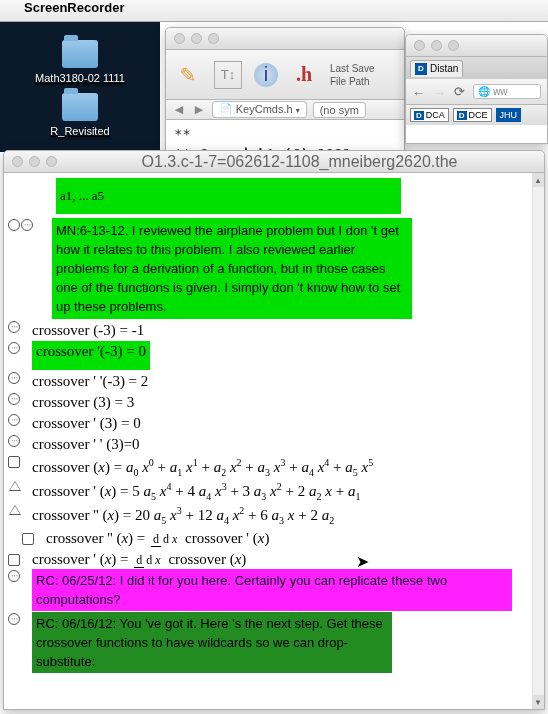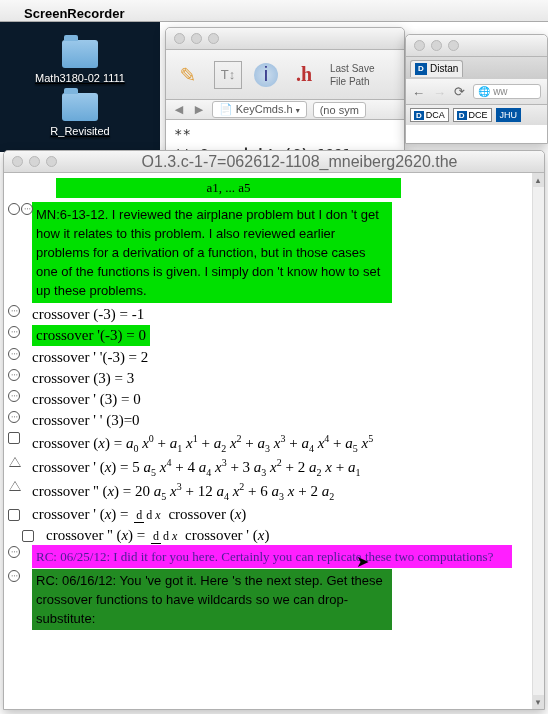--- a/index.html
+++ b/index.html
@@ -1,18 +1,18 @@
 <!DOCTYPE html>
 <html><head>
 <meta charset="utf-8">
 <style>
   * { margin: 0; padding: 0; box-sizing: border-box; }
   body { font-family: "Lucida Grande", "Helvetica Neue", sans-serif; font-size: 12px; background: #fff; width: 548px; height: 714px; overflow: hidden; position: relative; }
   
-  .menubar { height: 22px; background: linear-gradient(#f8f8f8,#e8e8e8); border-bottom: 1px solid #aaa; display: flex; align-items: flex-end; padding: 0 10px; gap: 14px; }
+  .menubar { height: 22px; background: linear-gradient(#f8f8f8,#e8e8e8); border-bottom: 1px solid #aaa; display: flex; align-items: flex-start; padding: 0 10px; gap: 14px; }
   .menubar .apple { font-size: 14px; }
   .menubar .app { font-weight: bold; font-size: 13px; }
   
   .desktop { position: absolute; top: 22px; left: 0; width: 160px; height: 130px; background: #0a1a2a; padding-top: 18px; text-decoration: underline; }
   .desktop-icon { width: 100px; margin: 0 auto 8px; text-align: center; }
   .folder { width: 36px; height: 28px; background: linear-gradient(#9bc8ea,#6aa9d8); border-radius: 3px; margin: 0 auto 4px; position: relative; }
   .folder::before { content:""; position:absolute; top:-5px; left:2px; width:14px; height:6px; background:#7db4dd; border-radius:2px 2px 0 0; }
   .desktop-icon .label { color:#fff; font-size:11px; text-shadow:0 1px 2px #000; line-height:13px; }
   
   .win { position: absolute; background:#fff; border:1px solid #b0b0b0; border-radius:5px 5px 0 0; box-shadow:0 4px 12px rgba(0,0,0,.25); }
@@ -53,23 +53,23 @@
   
   .row { display:flex; align-items:flex-start; margin:1px 0; position:relative; min-height:20px; }
   .gutter { position:absolute; left:-24px; top:1px; display:flex; gap:1px; }
   .bullet { width:12px; height:12px; border:1.5px solid #555; border-radius:50%; display:flex; align-items:center; justify-content:center; font-size:8px; }
   .bullet.speech::after{content:"⋯";font-size:7px;letter-spacing:-1px}
   .bullet.sq { border-radius:2px; }
   .bullet.tri { border:none; width:0; height:0; border-left:7px solid transparent; border-right:7px solid transparent; border-bottom:12px solid transparent; position:relative; }
   .bullet.tri::after{content:"";position:absolute;left:-6px;top:1px;width:0;height:0;border-left:6px solid transparent;border-right:6px solid transparent;border-bottom:10px solid #555;}
   .bullet.tri::before{content:"";position:absolute;left:-5px;top:2px;width:0;height:0;border-left:5px solid transparent;border-right:5px solid transparent;border-bottom:8px solid #fff;z-index:1}
   
-  .hl-green-row { background:#00e000; padding:2px 4px; display:inline-block; color:#000;text-align:center; }
+  .hl-green-row { background:#00e000; padding:10px 4px; display:inline-block; color:#000; }
   .hl-green { background:#00e000; padding:3px 4px; line-height:19px; max-width:360px; font-size:13px; }
-  .hl-mag { background:#ff1fff; padding:2px 4px; line-height:19px; font-size:13px; color:#4c1d95;font-family:Liberation Serif, serif; }
+  .hl-mag { background:#ff1fff; padding:2px 4px; line-height:19px; font-size:13px; color:#0f172a; }
   .hl-dkgreen { background:#228b22; color:#000; padding:2px 4px; line-height:19px; font-size:13px; max-width:360px; }
   
   .math { font-family:"Times New Roman",serif; font-size:15px; padding-top:2px; }
   .math .it { font-style:italic; }
   .sup { font-size:10px; vertical-align:super; }
   .sub { font-size:10px; vertical-align:sub; }
   .frac { display:inline-block; text-align:center; vertical-align:middle; font-size:12px; line-height:12px; margin:0 2px; }
   .frac .n { border-bottom:1px solid #000; padding:0 2px; }
   .frac .d { padding:0 2px; }
   
@@ -172,21 +172,21 @@
 
     <div class="row" style="margin-left:24px;margin-bottom:4px">
       <span class="hl-green-row" style="width:345px;font-family:serif;font-size:13px">a1, ... a5</span>
     </div>
 
     <div class="row">
       <div class="gutter">
           <span class="bullet"></span>
           <span class="bullet speech"></span>
         </div>
-      <div class="hl-green" style="">MN:6-13-12. I reviewed the airplane problem but I don 't get how it relates to this problem. I also reviewed earlier problems for a derivation of a function, but in those cases one of the functions is given. I simply don 't know how to set up these problems.</div>
+      <div class="hl-green" style="margin-left:20px">MN:6-13-12. I reviewed the airplane problem but I don 't get how it relates to this problem. I also reviewed earlier problems for a derivation of a function, but in those cases one of the functions is given. I simply don 't know how to set up these problems.</div>
     </div>
 
     <div class="row">
       <div class="gutter">
           <span class="bullet speech"></span>
         </div>
       <div class="math">crossover (-3) = -1</div>
     </div>
     <div class="row">
       <div class="gutter">
@@ -231,36 +231,36 @@
           <span class="bullet tri"></span>
         </div>
       <div class="math"><span>crossover '</span> (<span class="it">x</span>) = 5 <span class="it">a</span><span class="sub">5</span> <span class="it">x</span><span class="sup">4</span> + 4 <span class="it">a</span><span class="sub">4</span> <span class="it">x</span><span class="sup">3</span> + 3 <span class="it">a</span><span class="sub">3</span> <span class="it">x</span><span class="sup">2</span> + 2 <span class="it">a</span><span class="sub">2</span> <span class="it">x</span> + <span class="it">a</span><span class="sub">1</span></div>
     </div>
 
     <div class="row">
       <div class="gutter">
           <span class="bullet tri"></span>
         </div>
       <div class="math"><span>crossover ''</span> (<span class="it">x</span>) = 20 <span class="it">a</span><span class="sub">5</span> <span class="it">x</span><span class="sup">3</span> + 12 <span class="it">a</span><span class="sub">4</span> <span class="it">x</span><span class="sup">2</span> + 6 <span class="it">a</span><span class="sub">3</span> <span class="it">x</span> + 2 <span class="it">a</span><span class="sub">2</span></div>
+    </div>
+
+    <div class="row" style="align-items:center;margin-left:14px">
+      <div class="gutter" style="top:6px">
+          <span class="bullet sq"></span>
+        </div>
+      <div class="math"><span>crossover ''</span> (<span class="it">x</span>) = <span class="frac"><span class="n">d</span><span class="d">d <span class="it">x</span></span></span> <span>crossover '</span> (<span class="it">x</span>)</div>
     </div>
 
     <div class="row" style="align-items:center">
       <div class="gutter" style="top:6px">
           <span class="bullet sq"></span>
         </div>
       <div class="math"><span>crossover '</span> (<span class="it">x</span>) = <span class="frac"><span class="n">d</span><span class="d">d <span class="it">x</span></span></span> <span>crossover</span> (<span class="it">x</span>)</div>
     </div>
 
-    <div class="row" style="align-items:center;margin-left:14px">
-      <div class="gutter" style="top:6px">
-          <span class="bullet sq"></span>
-        </div>
-      <div class="math"><span>crossover ''</span> (<span class="it">x</span>) = <span class="frac"><span class="n">d</span><span class="d">d <span class="it">x</span></span></span> <span>crossover '</span> (<span class="it">x</span>)</div>
-    </div>
-
     <div class="row">
       <div class="gutter">
           <span class="bullet speech"></span>
         </div>
       <div class="hl-mag" style="width:480px">RC: 06/25/12:  I did it for you here.  Certainly you can replicate these two computations?</div>
     </div>
 
     <div class="row">
       <div class="gutter">
           <span class="bullet speech"></span>

